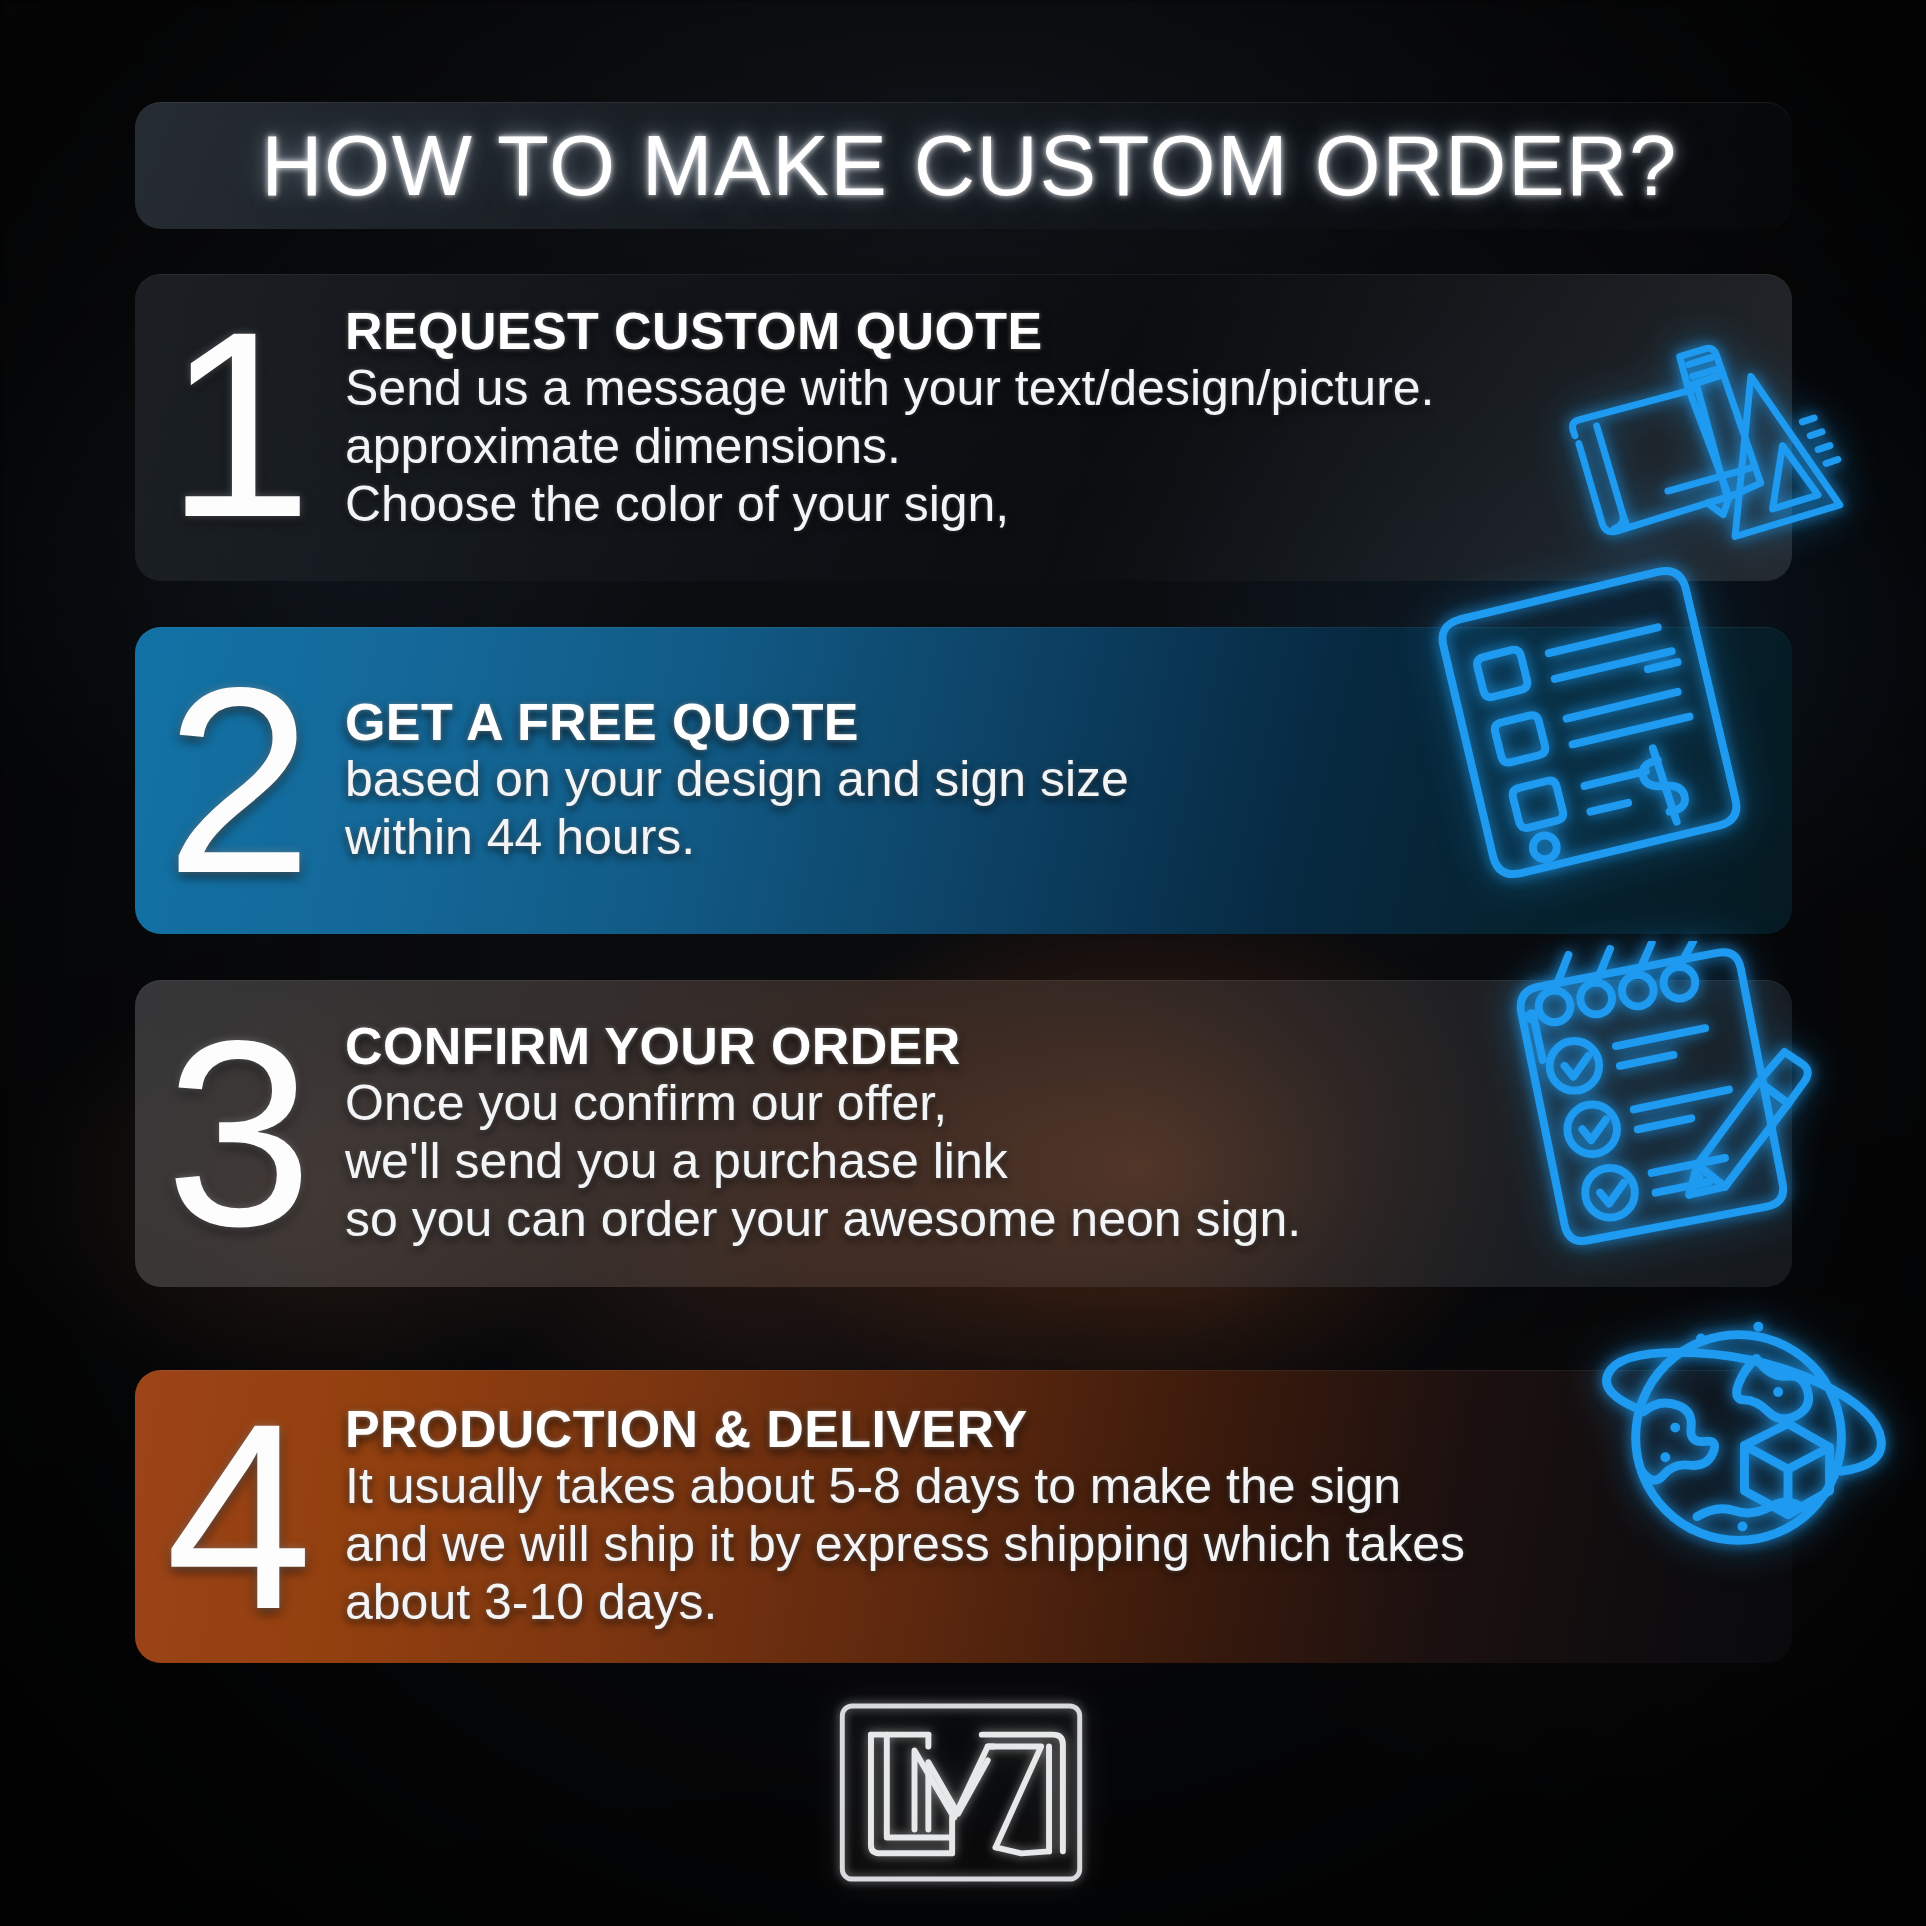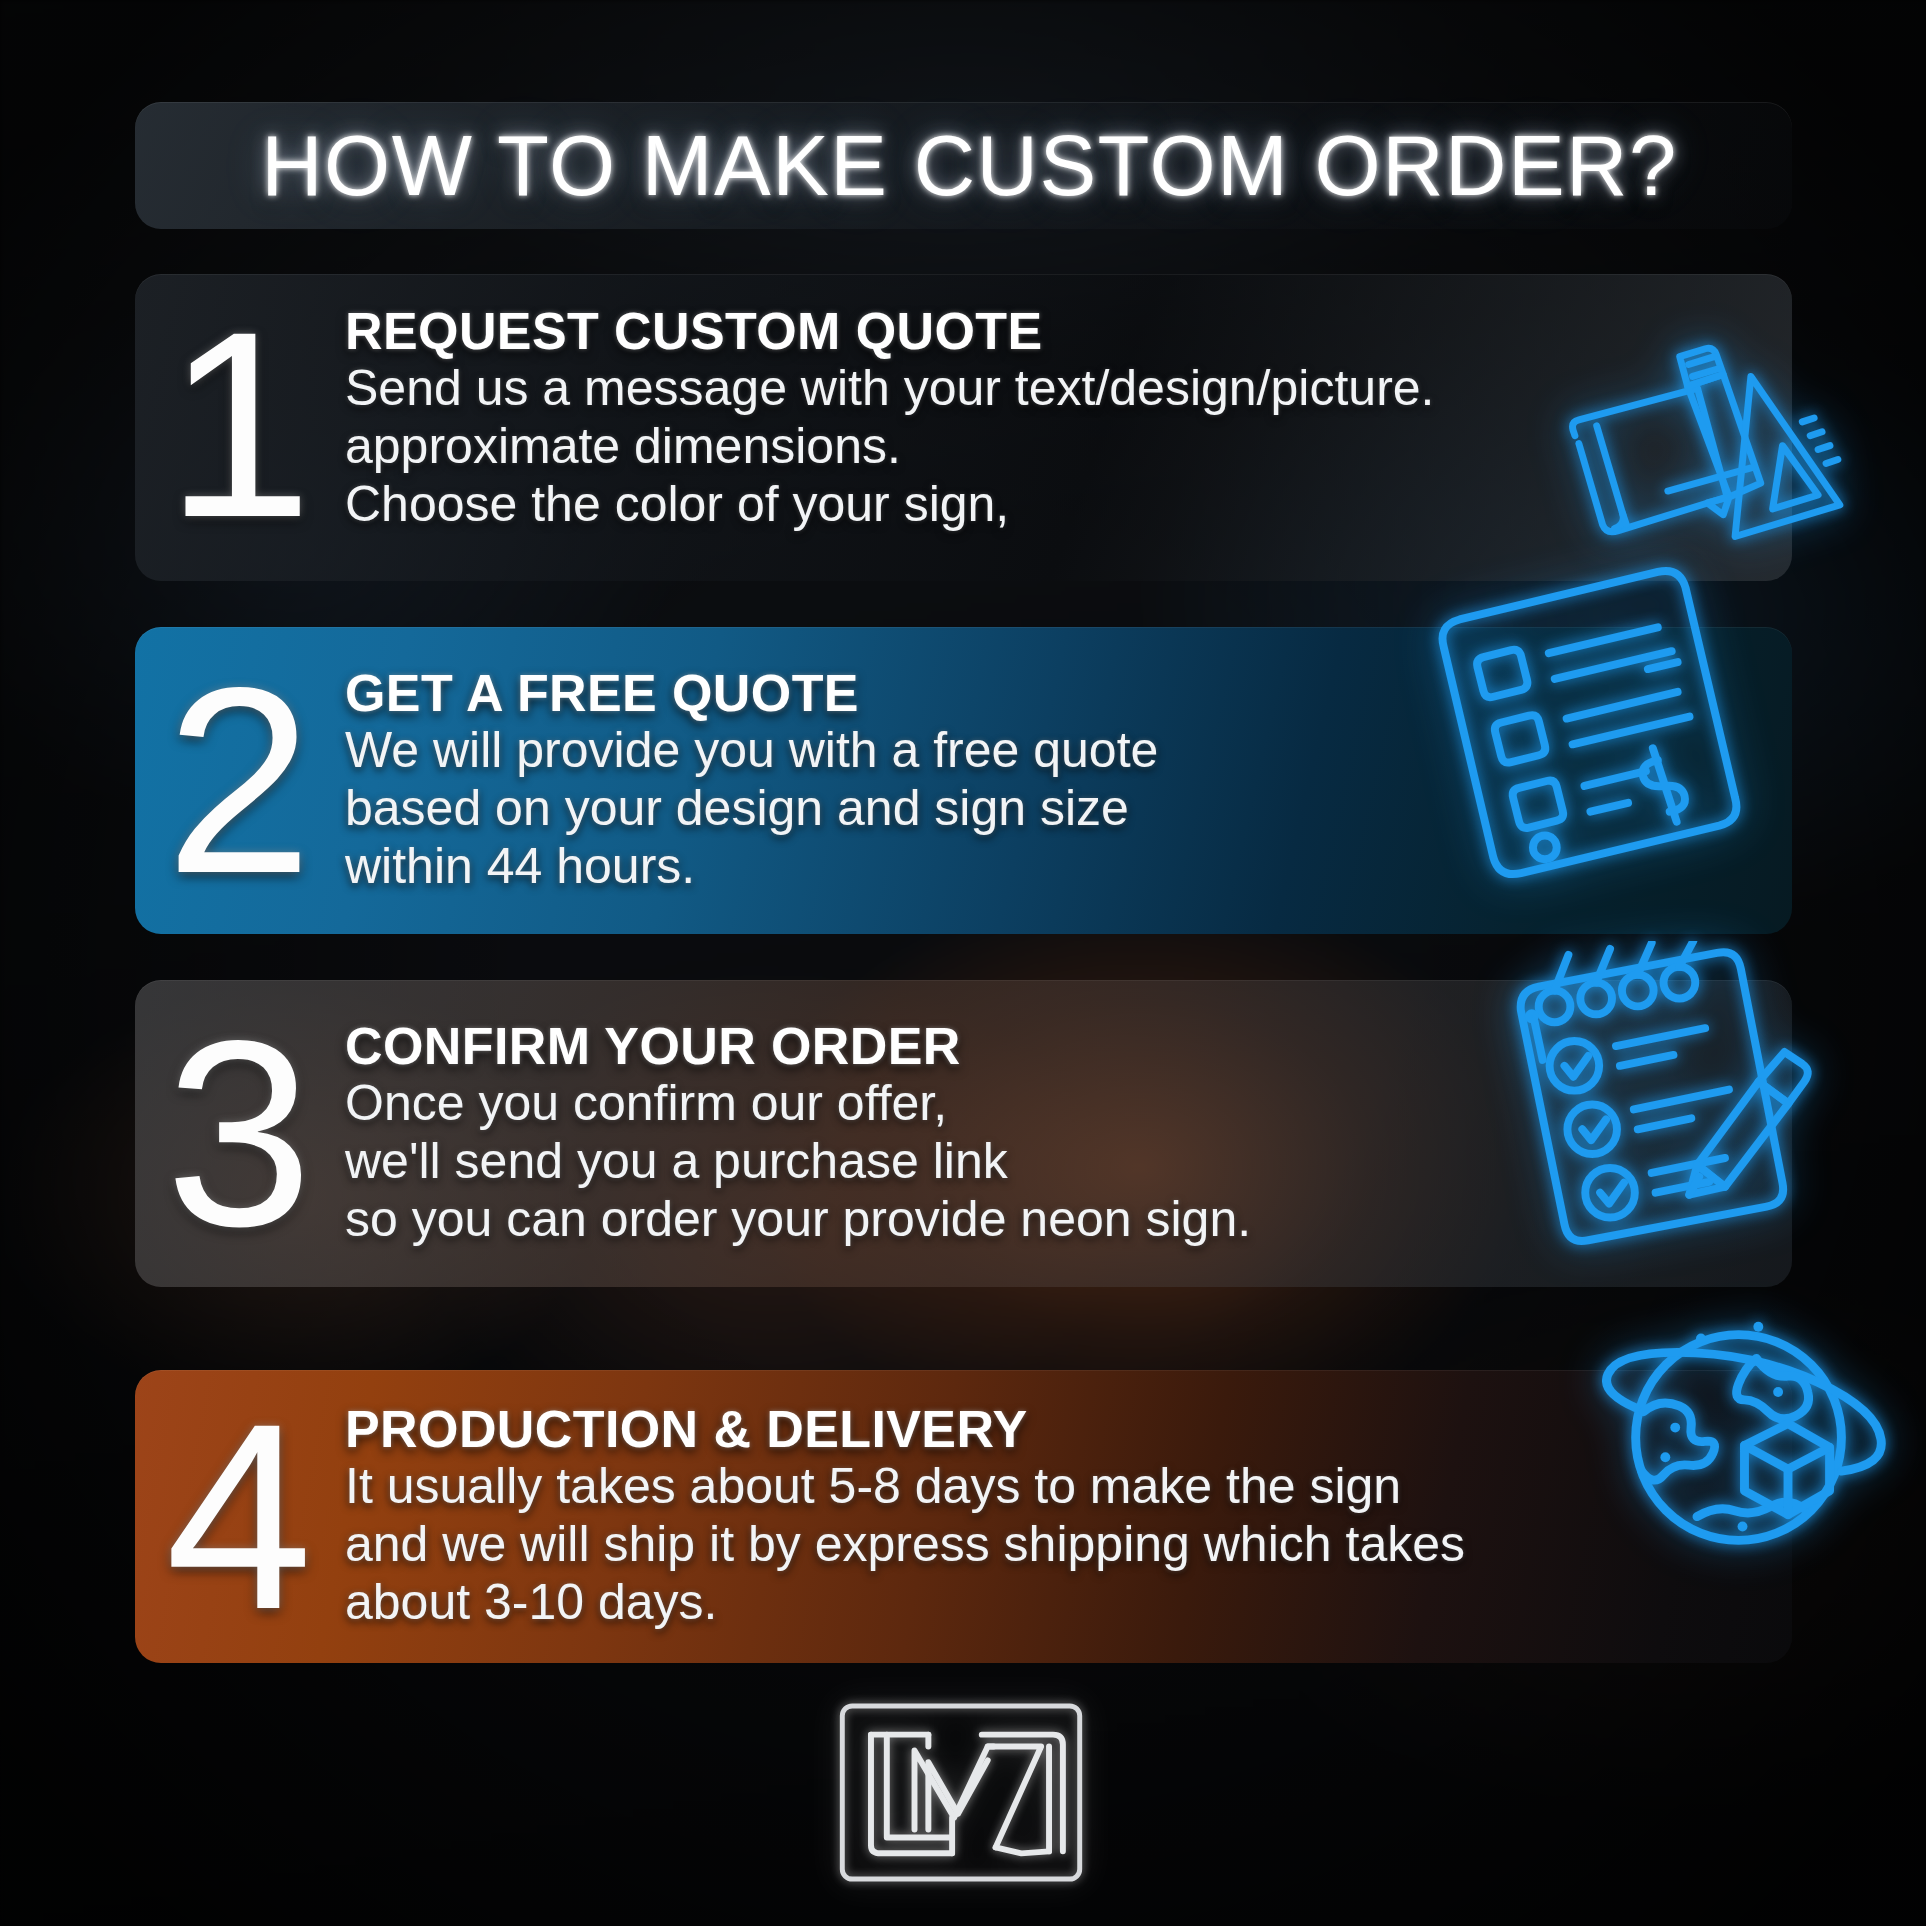--- a/index.html
+++ b/index.html
@@ -134,35 +134,34 @@
         <div>Choose the color of your sign,</div>
       </div>
     </div>
   </div>
 
   <div class="card c2">
     <div class="stepnum">2</div>
     <div class="body-wrap">
       <div class="step-title">GET A FREE QUOTE</div>
       <div class="step-body">
-        <div>We will provide you with a free quote</div>
         <div>based on your design and sign size</div>
         <div>within 44 hours.</div>
       </div>
     </div>
   </div>
 
   <div class="card c3">
     <div class="stepnum">3</div>
     <div class="body-wrap">
       <div class="step-title">CONFIRM YOUR ORDER</div>
       <div class="step-body">
         <div>Once you confirm our offer,</div>
         <div>we'll send you a purchase link</div>
-        <div>so you can order your provide neon sign.</div>
+        <div>so you can order your awesome neon sign.</div>
       </div>
     </div>
   </div>
 
   <div class="card c4">
     <div class="stepnum">4</div>
     <div class="body-wrap">
       <div class="step-title">PRODUCTION &amp; DELIVERY</div>
       <div class="step-body">
         <div>It usually takes about 5-8 days to make the sign</div>

